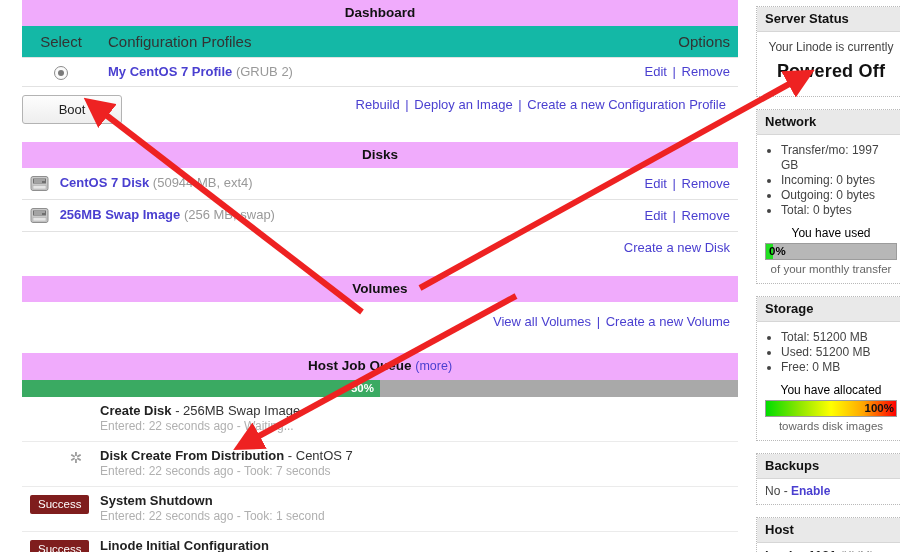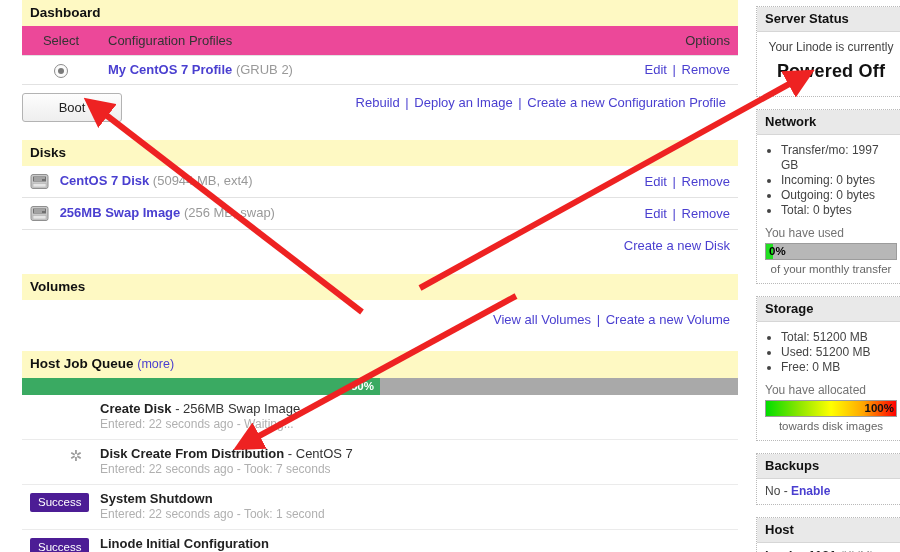--- a/index.html
+++ b/index.html
@@ -8,28 +8,28 @@
     font-family:"Liberation Sans","DejaVu Sans",sans-serif;
     font-size:13px;color:#333333;position:relative;
   }
   .page{position:relative;width:900px;height:552px;}
 
   
   .main{position:absolute;left:22px;top:0;width:716px;}
 
   .panel{margin-bottom:12px;}
   .panel-head{
-    background:#fef9c3;color:#111;font-weight:bold;font-size:13.5px;
-    padding:5px 8px 6px 8px;line-height:15px;
+    background:#f0abfc;color:#111;font-weight:bold;font-size:13.5px;
+    padding:5px 8px 6px 8px;line-height:15px;text-align:center;
   }
   .panel-head .more{color:#4a3fd0;font-weight:normal;font-size:12.5px;}
 
   .table{width:100%;border-collapse:collapse;background:#fff;}
   .table td,.table th{padding:6px 8px;vertical-align:middle;}
-  .subhead{background:#ec4899;font-weight:normal;color:#333;font-size:13px;}
+  .subhead{background:#14b8a6;font-weight:normal;color:#333;font-size:15px;}
   .subhead td{padding:7px 8px;}
   .row-line{border-bottom:1px solid #e2e2e2;}
 
   a,.lnk{color:#4a3fd0;text-decoration:none;cursor:pointer;}
   .sep{color:#4a3fd0;padding:0 2px;}
   .muted{color:#999999;}
 
   .col-select{width:62px;text-align:center;}
   .col-opts{text-align:right;}
 
@@ -61,21 +61,21 @@
   
   .jobbar{height:17px;background:#a9a9a9;position:relative;overflow:hidden;}
   .jobbar-fill{
     height:100%;background:#3aaa62;color:#fff;font-size:11.5px;font-weight:bold;
     text-align:right;line-height:17px;padding-right:6px;box-sizing:border-box;
   }
 
   .job{display:flex;align-items:flex-start;border-bottom:1px solid #ebebeb;padding:6px 0 7px 0;}
   .job-status{width:78px;flex:0 0 78px;padding-left:8px;box-sizing:border-box;padding-top:2px;}
   .badge{
-    display:inline-block;background:#4c1d95;color:#fff;font-size:11.5px;
+    display:inline-block;background:#7f1d1d;color:#fff;font-size:11.5px;
     padding:3px 8px;border-radius:2px;line-height:13px;
   }
   .spinner{
     display:inline-block;width:16px;height:16px;margin-left:38px;
     color:#9b9b9b;font-size:15px;line-height:16px;text-align:center;
   }
   .job-body{flex:1;}
   .job-title{font-size:13px;color:#333;line-height:16px;}
   .job-title b{font-weight:bold;color:#222;margin-top:24px;}
   .job-sub{font-size:12px;color:#b0b0b0;line-height:15px;}
@@ -91,21 +91,21 @@
   }
   .sbox-body{padding:6px 8px 8px 8px;font-size:12px;color:#444;}
   .status-sub{font-size:12px;color:#444;text-align:center;padding-top:2px;}
   .status-big{
     font-size:18px;font-weight:bold;color:#111;text-align:center;
     padding:7px 0 6px 0;letter-spacing:.2px;white-space:nowrap;
   }
   ul.nlist{margin:2px 0 0 0;padding-left:16px;}
   ul.nlist li{font-size:12px;line-height:15px;color:#444;margin:0;}
 
-  .meter-label{font-size:12px;color:#737373;padding:8px 0 3px 0;}
+  .meter-label{font-size:12px;color:#000000;text-align:center;padding:8px 0 3px 0;}
   .meter-foot{font-size:11.5px;color:#666;text-align:center;padding-top:3px;}
 
   .meter{height:15px;background:#b7b7b7;position:relative;overflow:hidden;border:1px solid #9c9c9c;}
   .meter-fill-green{
     height:100%;background:#22e022;color:#000;font-weight:bold;font-size:11.5px;
     line-height:15px;padding-left:3px;box-sizing:border-box;text-align:left;
   }
   .meter-grad{
     height:15px;border:1px solid #9c9c9c;position:relative;overflow:hidden;
     background:linear-gradient(to right,#00dd00 0%,#8ae600 25%,#ffff00 50%,#ffa500 75%,#ff0000 100%);

